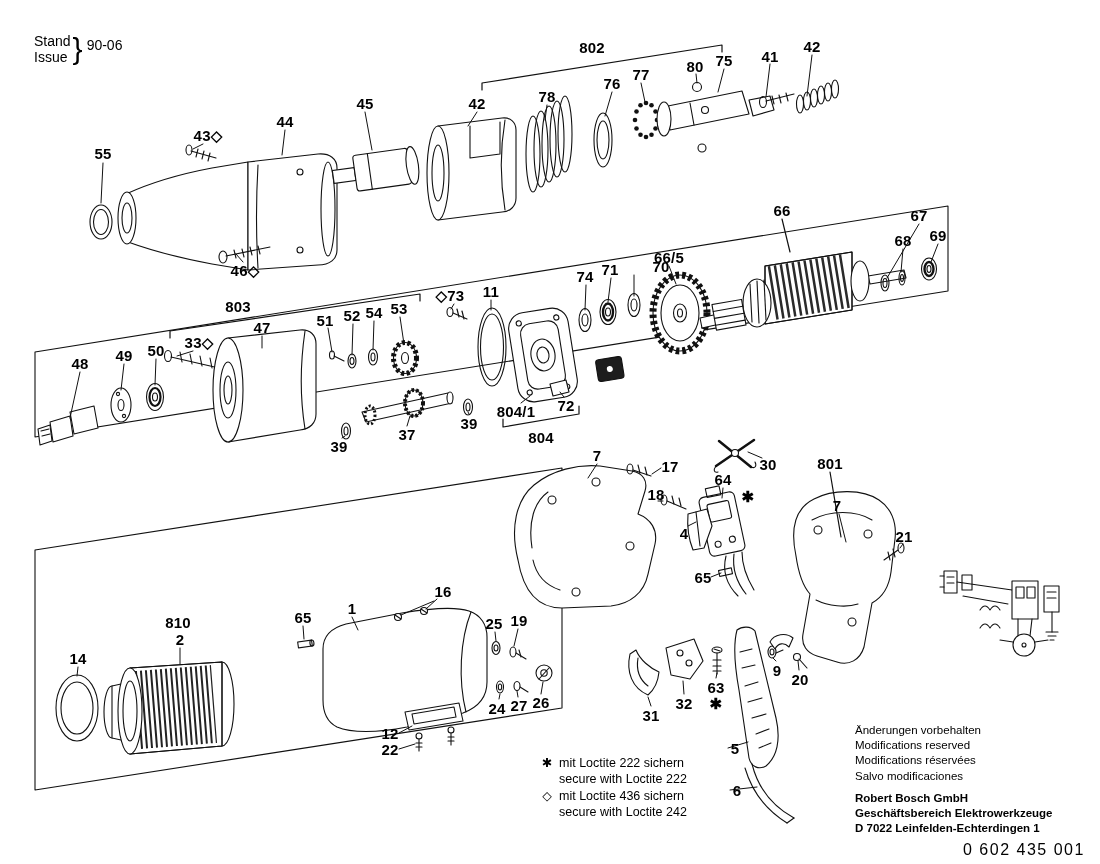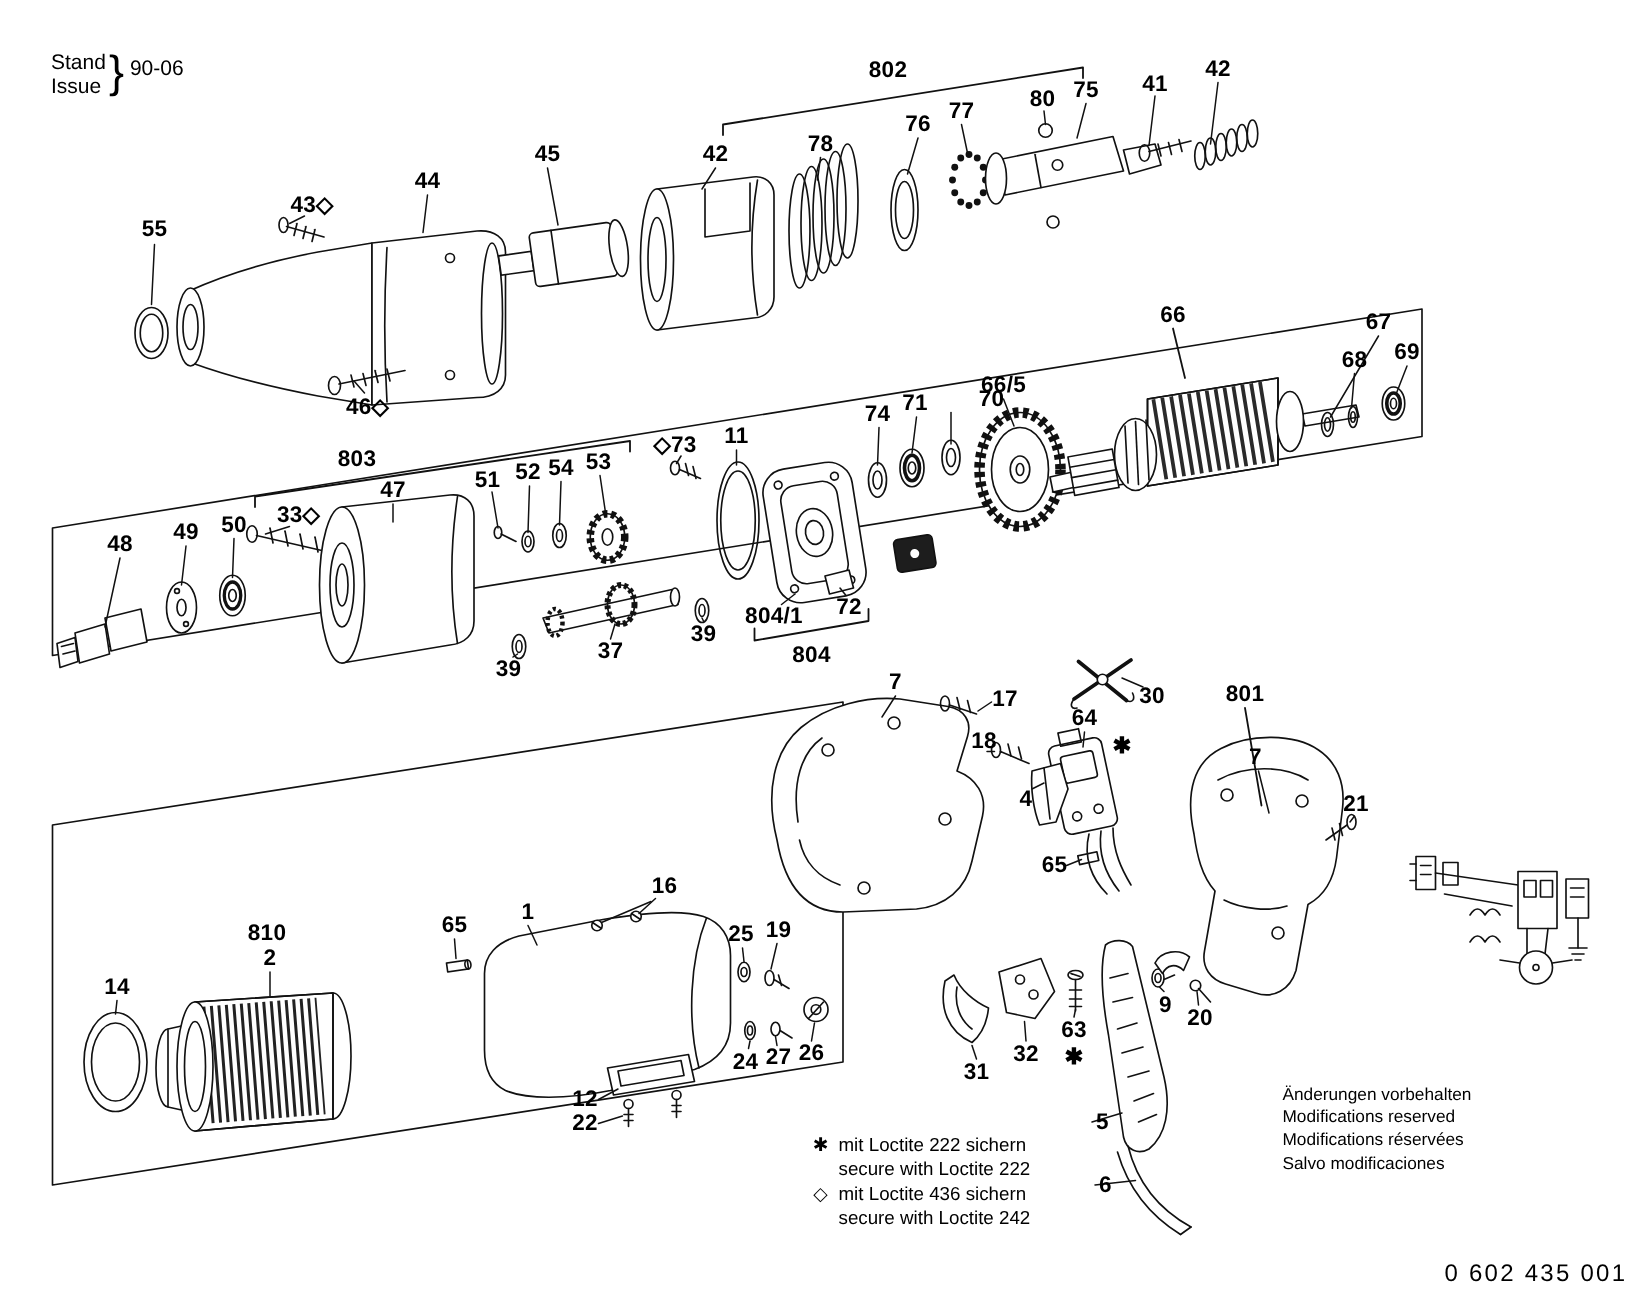--- a/index.html
+++ b/index.html
@@ -649,16 +649,21 @@
       <span>mit Loctite 436 sichern</span>
     </div>
     <div class="legend-sub">secure with Loctite 242</div>
   </div>
 
   <div class="footer">
     <div>Änderungen vorbehalten</div>
     <div>Modifications reserved</div>
     <div>Modifications réservées</div>
     <div>Salvo modificaciones</div>
+    <div class="company">
+      <div>Robert Bosch GmbH</div>
+      <div>Geschäftsbereich Elektrowerkzeuge</div>
+      <div>D 7022 Leinfelden-Echterdingen 1</div>
+    </div>
   </div>
 
   <div class="docnum">0 602 435 001</div>
 </div>
 
 </body></html>

